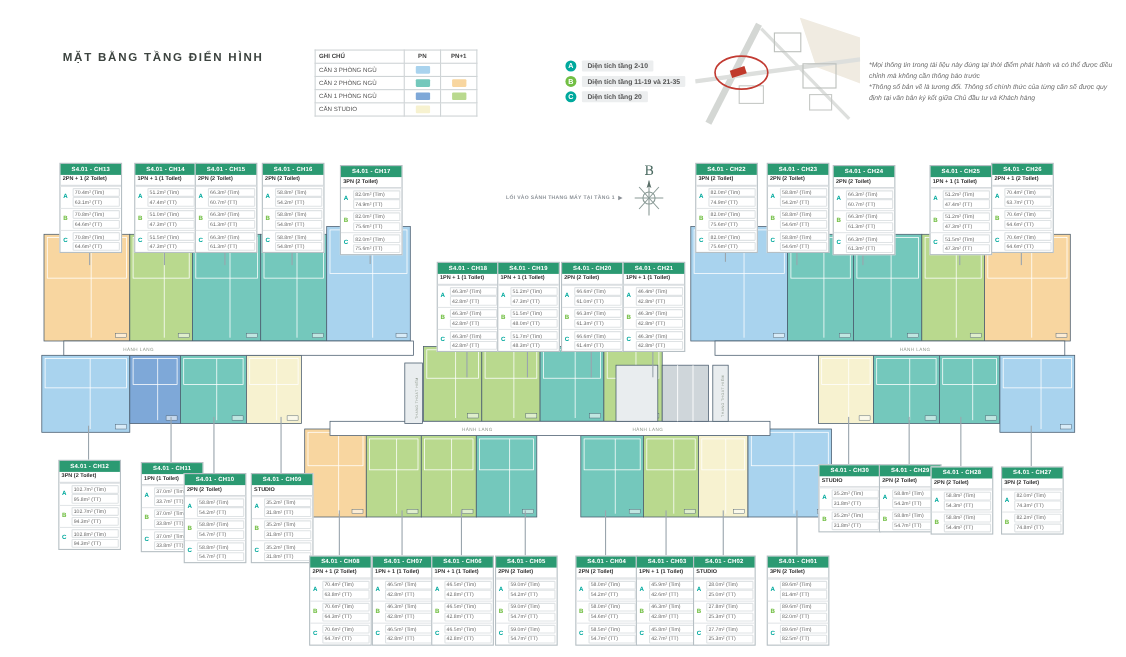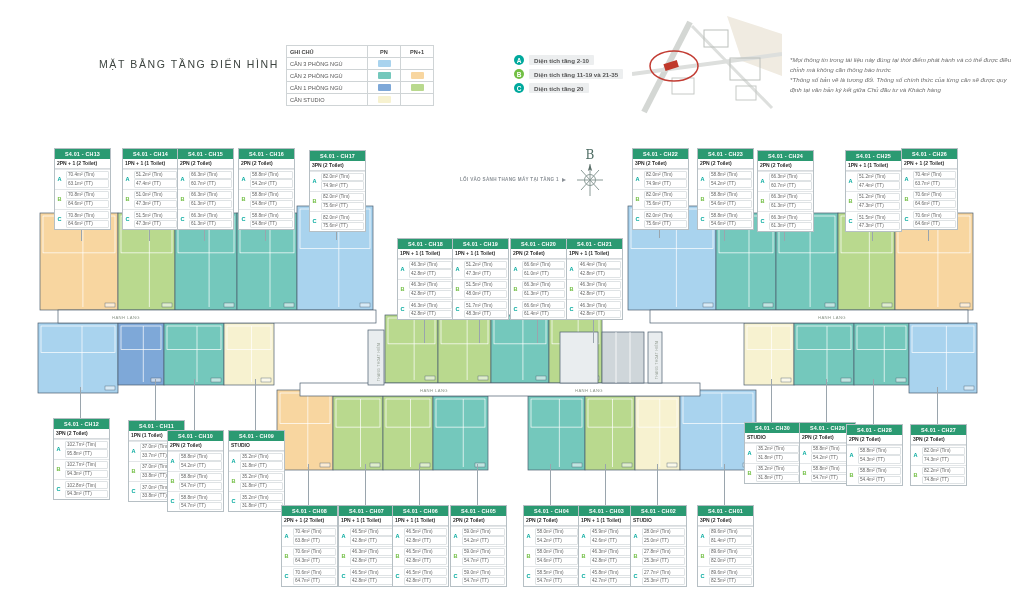--- a/index.html
+++ b/index.html
@@ -1,20 +1,20 @@
 <!DOCTYPE html>
 <html><head>
 <meta charset="utf-8">
 <style>
   html,body{margin:0;padding:0;background:#fff;}
   .page{position:relative;width:1024px;height:597px;background:#fff;overflow:hidden;
         font-family:"Liberation Sans",sans-serif;}
   
-  .subtitle{position:absolute;left:57px;top:58px;font-size:10.5px;font-weight:normal;
-            letter-spacing:1.6px;color:#3d4440;margin-left:42px;}
+  .subtitle{position:absolute;left:57px;top:46px;font-size:10.5px;font-weight:bold;
+            letter-spacing:1.6px;color:#3d4440;}
   .big-title{position:absolute;left:52px;top:52px;font-family:"DejaVu Serif",serif;
              font-size:50px;font-weight:bold;color:#2e6e55;letter-spacing:1px;}
   
   .legend{position:absolute;left:286px;top:45px;width:148px;border-collapse:collapse;
           font-size:5.6px;color:#555;}
   .legend td,.legend th{border:1px solid #cfd4d6;padding:1.5px 3px;height:8px;}
   .legend th{text-align:left;font-size:5.6px;color:#444;}
   .legend .cc{width:26px;text-align:center;}
   .sw{width:13px;height:7px;margin:0 auto;border-radius:1px;}
   

